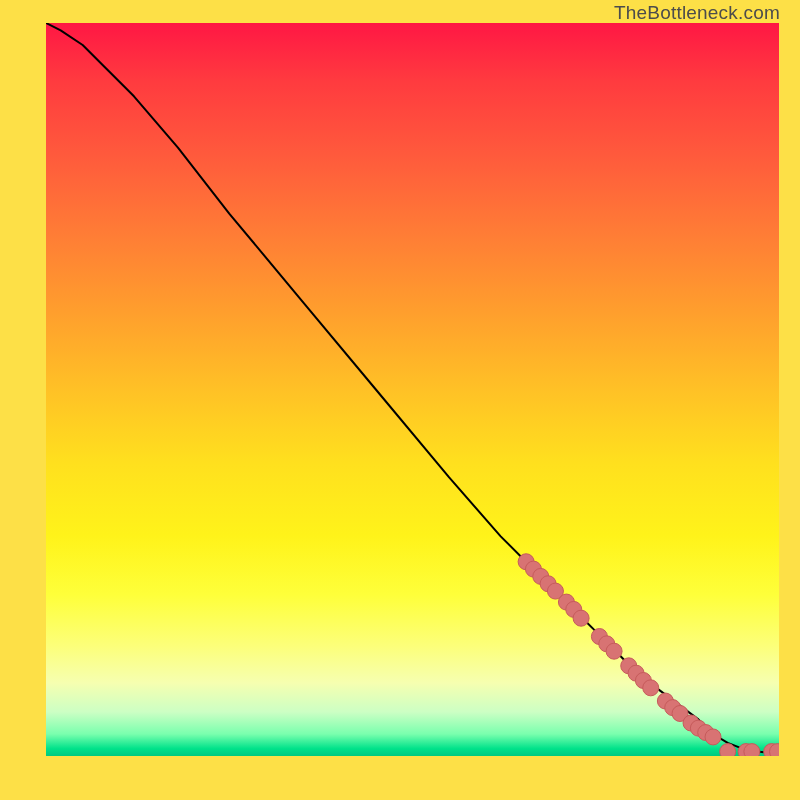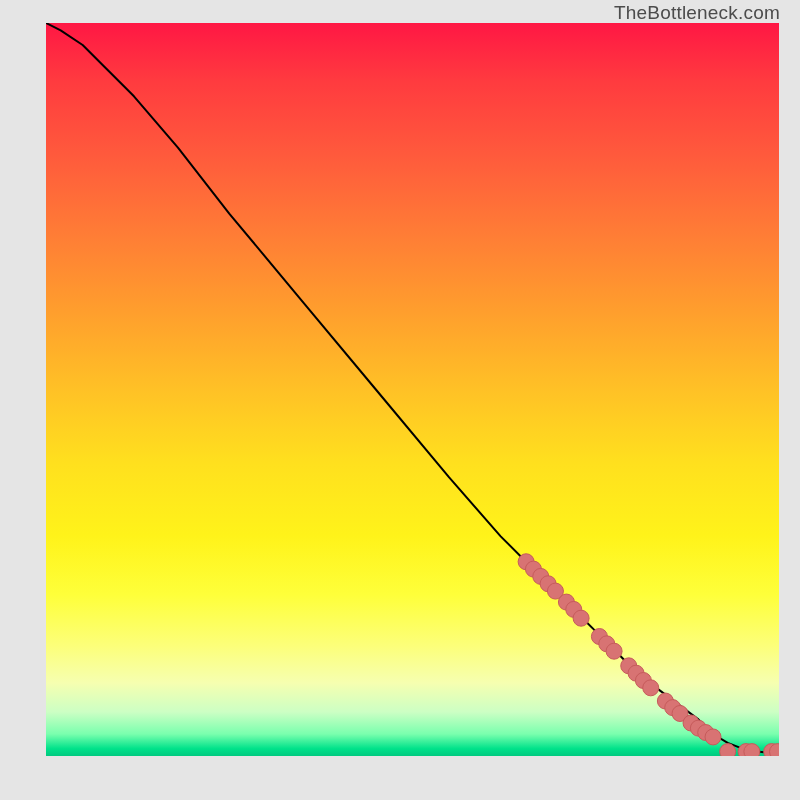--- a/index.html
+++ b/index.html
@@ -8,21 +8,21 @@
     width: 800px;
     height: 800px;
     background: #000000;
     overflow: hidden;
     font-family: Arial, Helvetica, sans-serif;
   }
   .frame {
     position: relative;
     width: 800px;
     height: 800px;
-    background: #e5e5e5;
+    background: #fde047;
   }
   .plot-area {
     position: absolute;
     left: 46px;
     top: 23px;
     width: 733px;
     height: 733px;
     overflow: hidden;
   }
   .gradient-bg {

